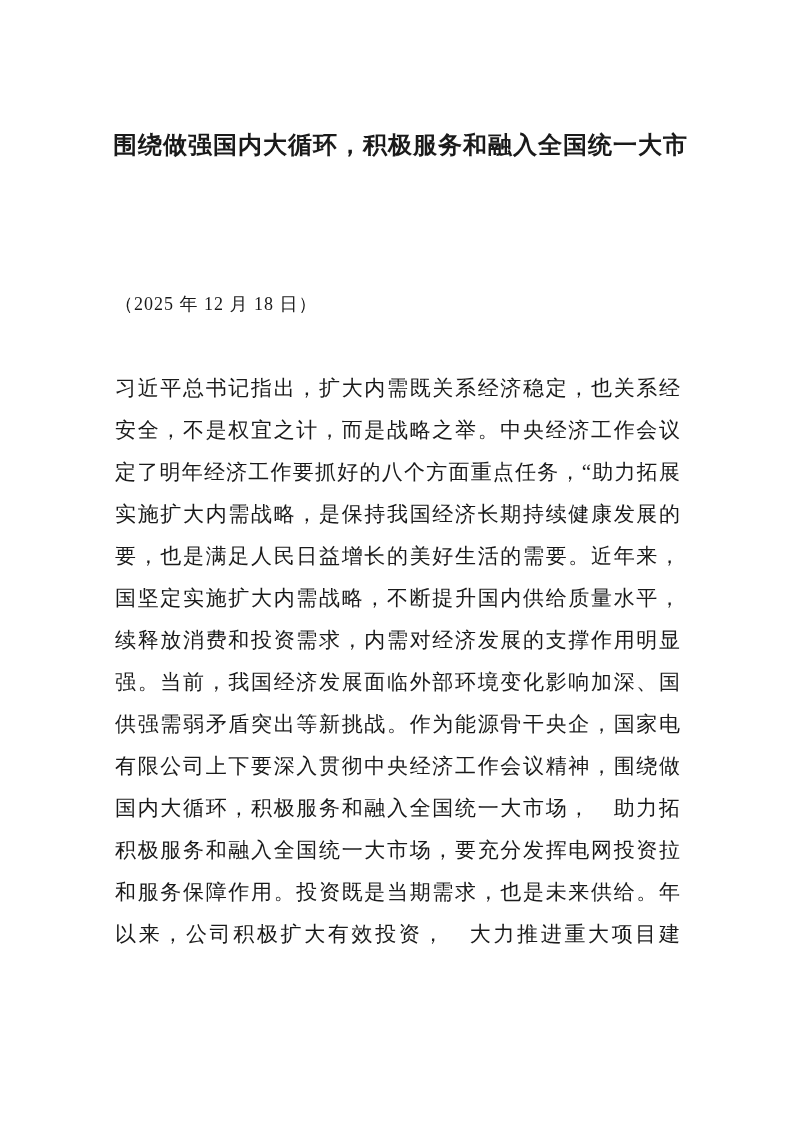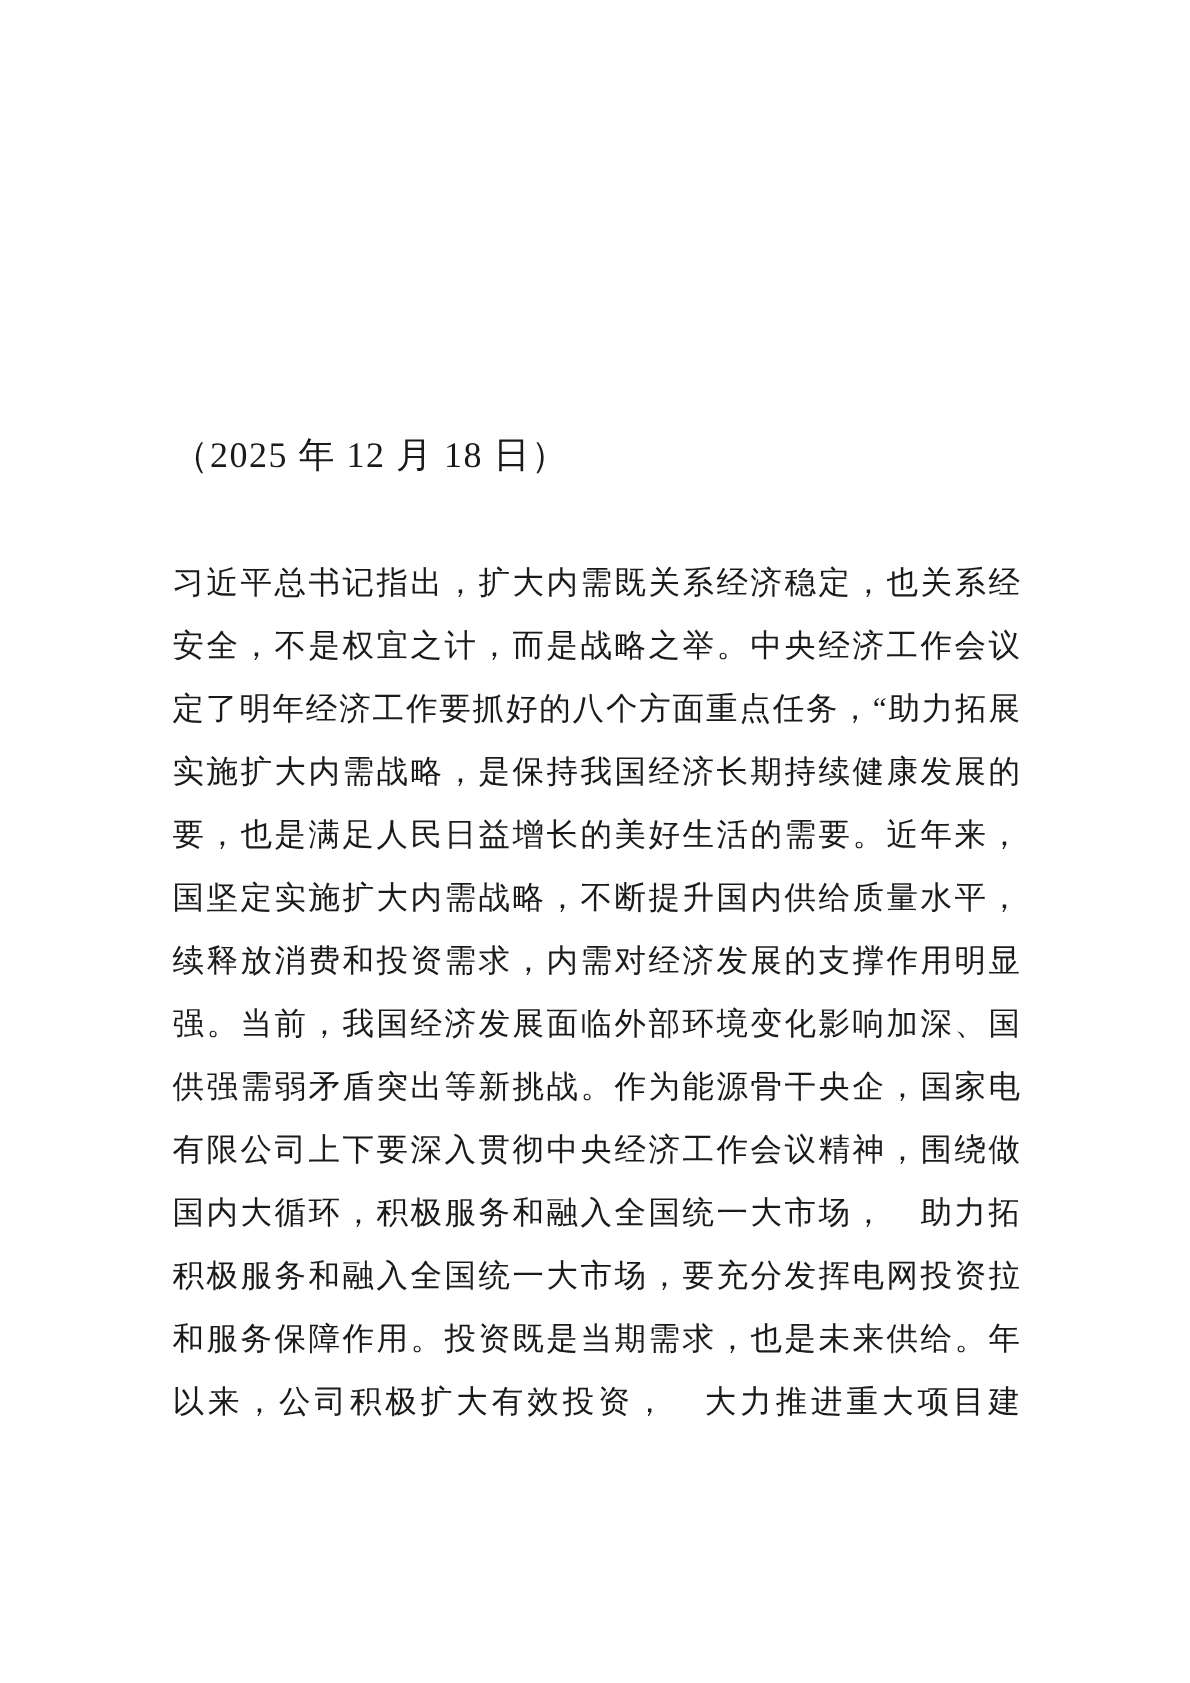--- a/index.html
+++ b/index.html
@@ -28,21 +28,21 @@
   }
   .doc-title .title-line {
     height: 54px;
     line-height: 54px;
     white-space: nowrap;
   }
   .doc-date {
     position: absolute;
     top: 289px;
     left: 115px;
-    font-size: 24px;
+    font-size: 18px;
     letter-spacing: 1px;
     line-height: 30px;
     white-space: nowrap;
     text-align: right;
   }
   .doc-body {
     position: absolute;
     top: 367px;
     left: 115px;
     width: 566px;
@@ -63,20 +63,21 @@
   .text-line.para-end {
     text-align-last: left;
   }
 </style>
 </head>
 <body>
 
 <div class="page">
 
   <div class="doc-title">
+    <div class="title-line">围绕做强国内大循环，积极服务和融入全国统一大市</div>
   </div>
 
   <div class="doc-date">（2025 年 12 月 18 日）</div>
 
   <div class="doc-body">
 
     <div class="paragraph">
       <div class="text-line">习近平总书记指出，扩大内需既关系经济稳定，也关系经济</div>
       <div class="text-line">安全，不是权宜之计，而是战略之举。中央经济工作会议确</div>
       <div class="text-line">定了明年经济工作要抓好的八个方面重点任务，“助力拓展</div>

